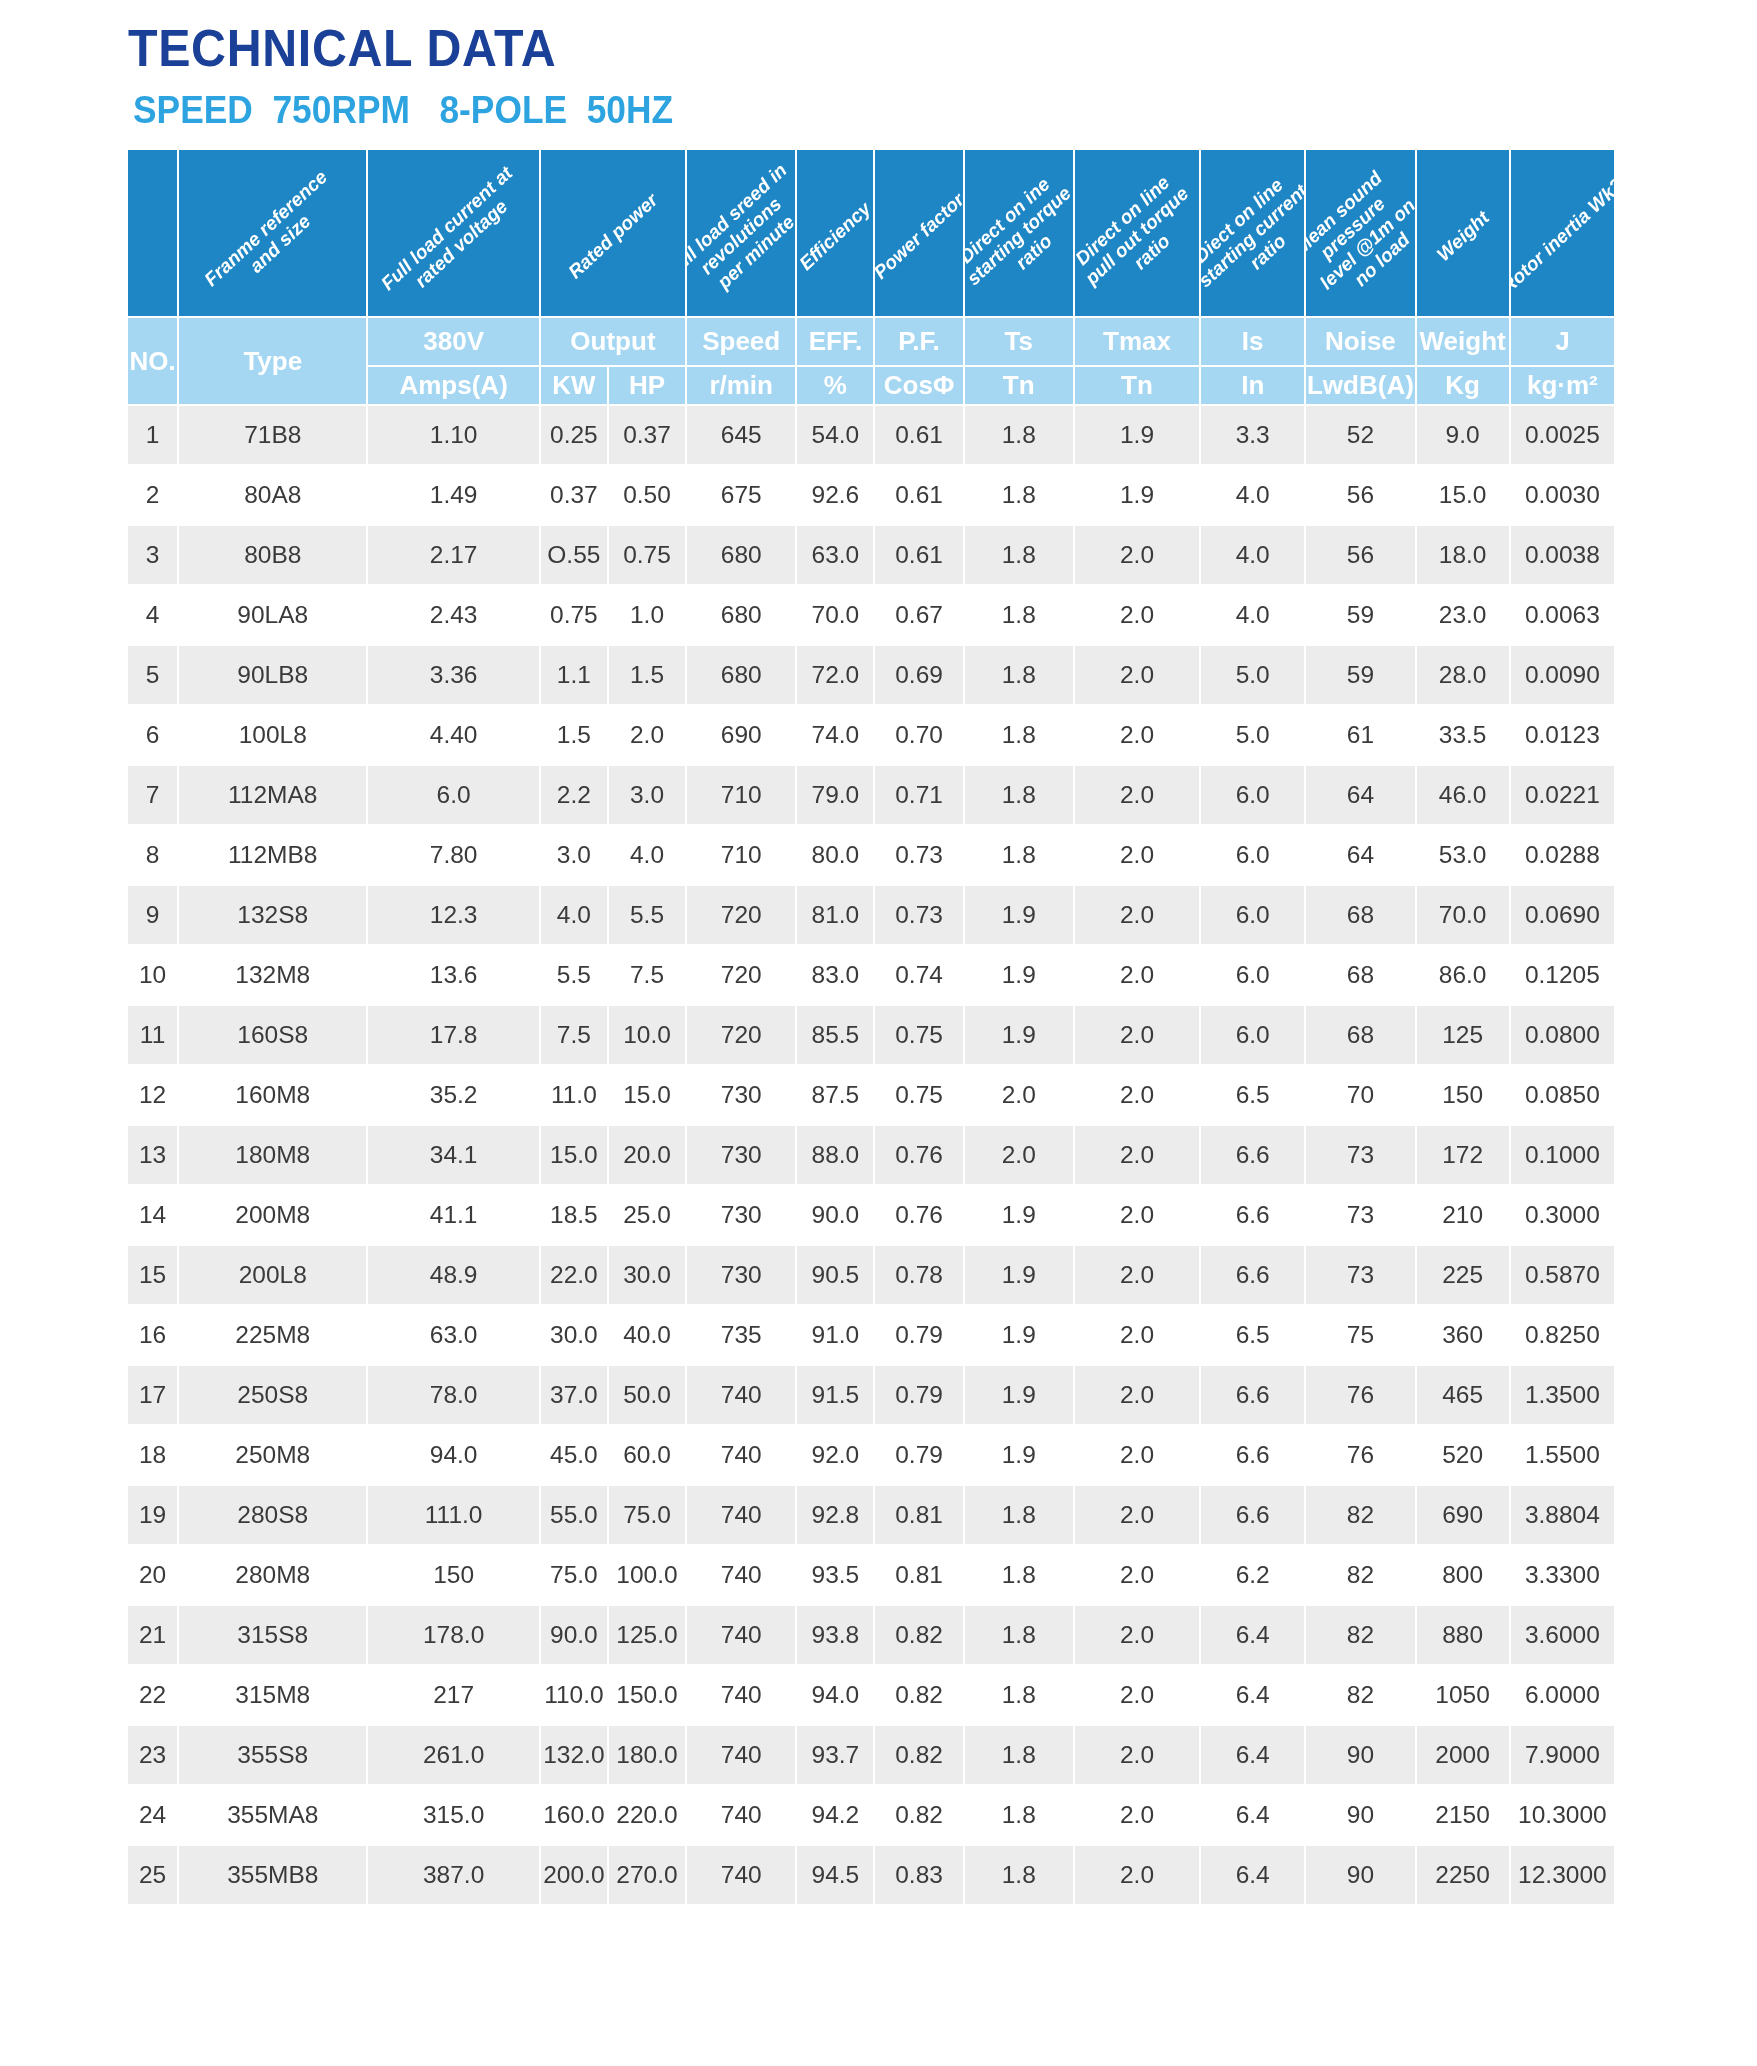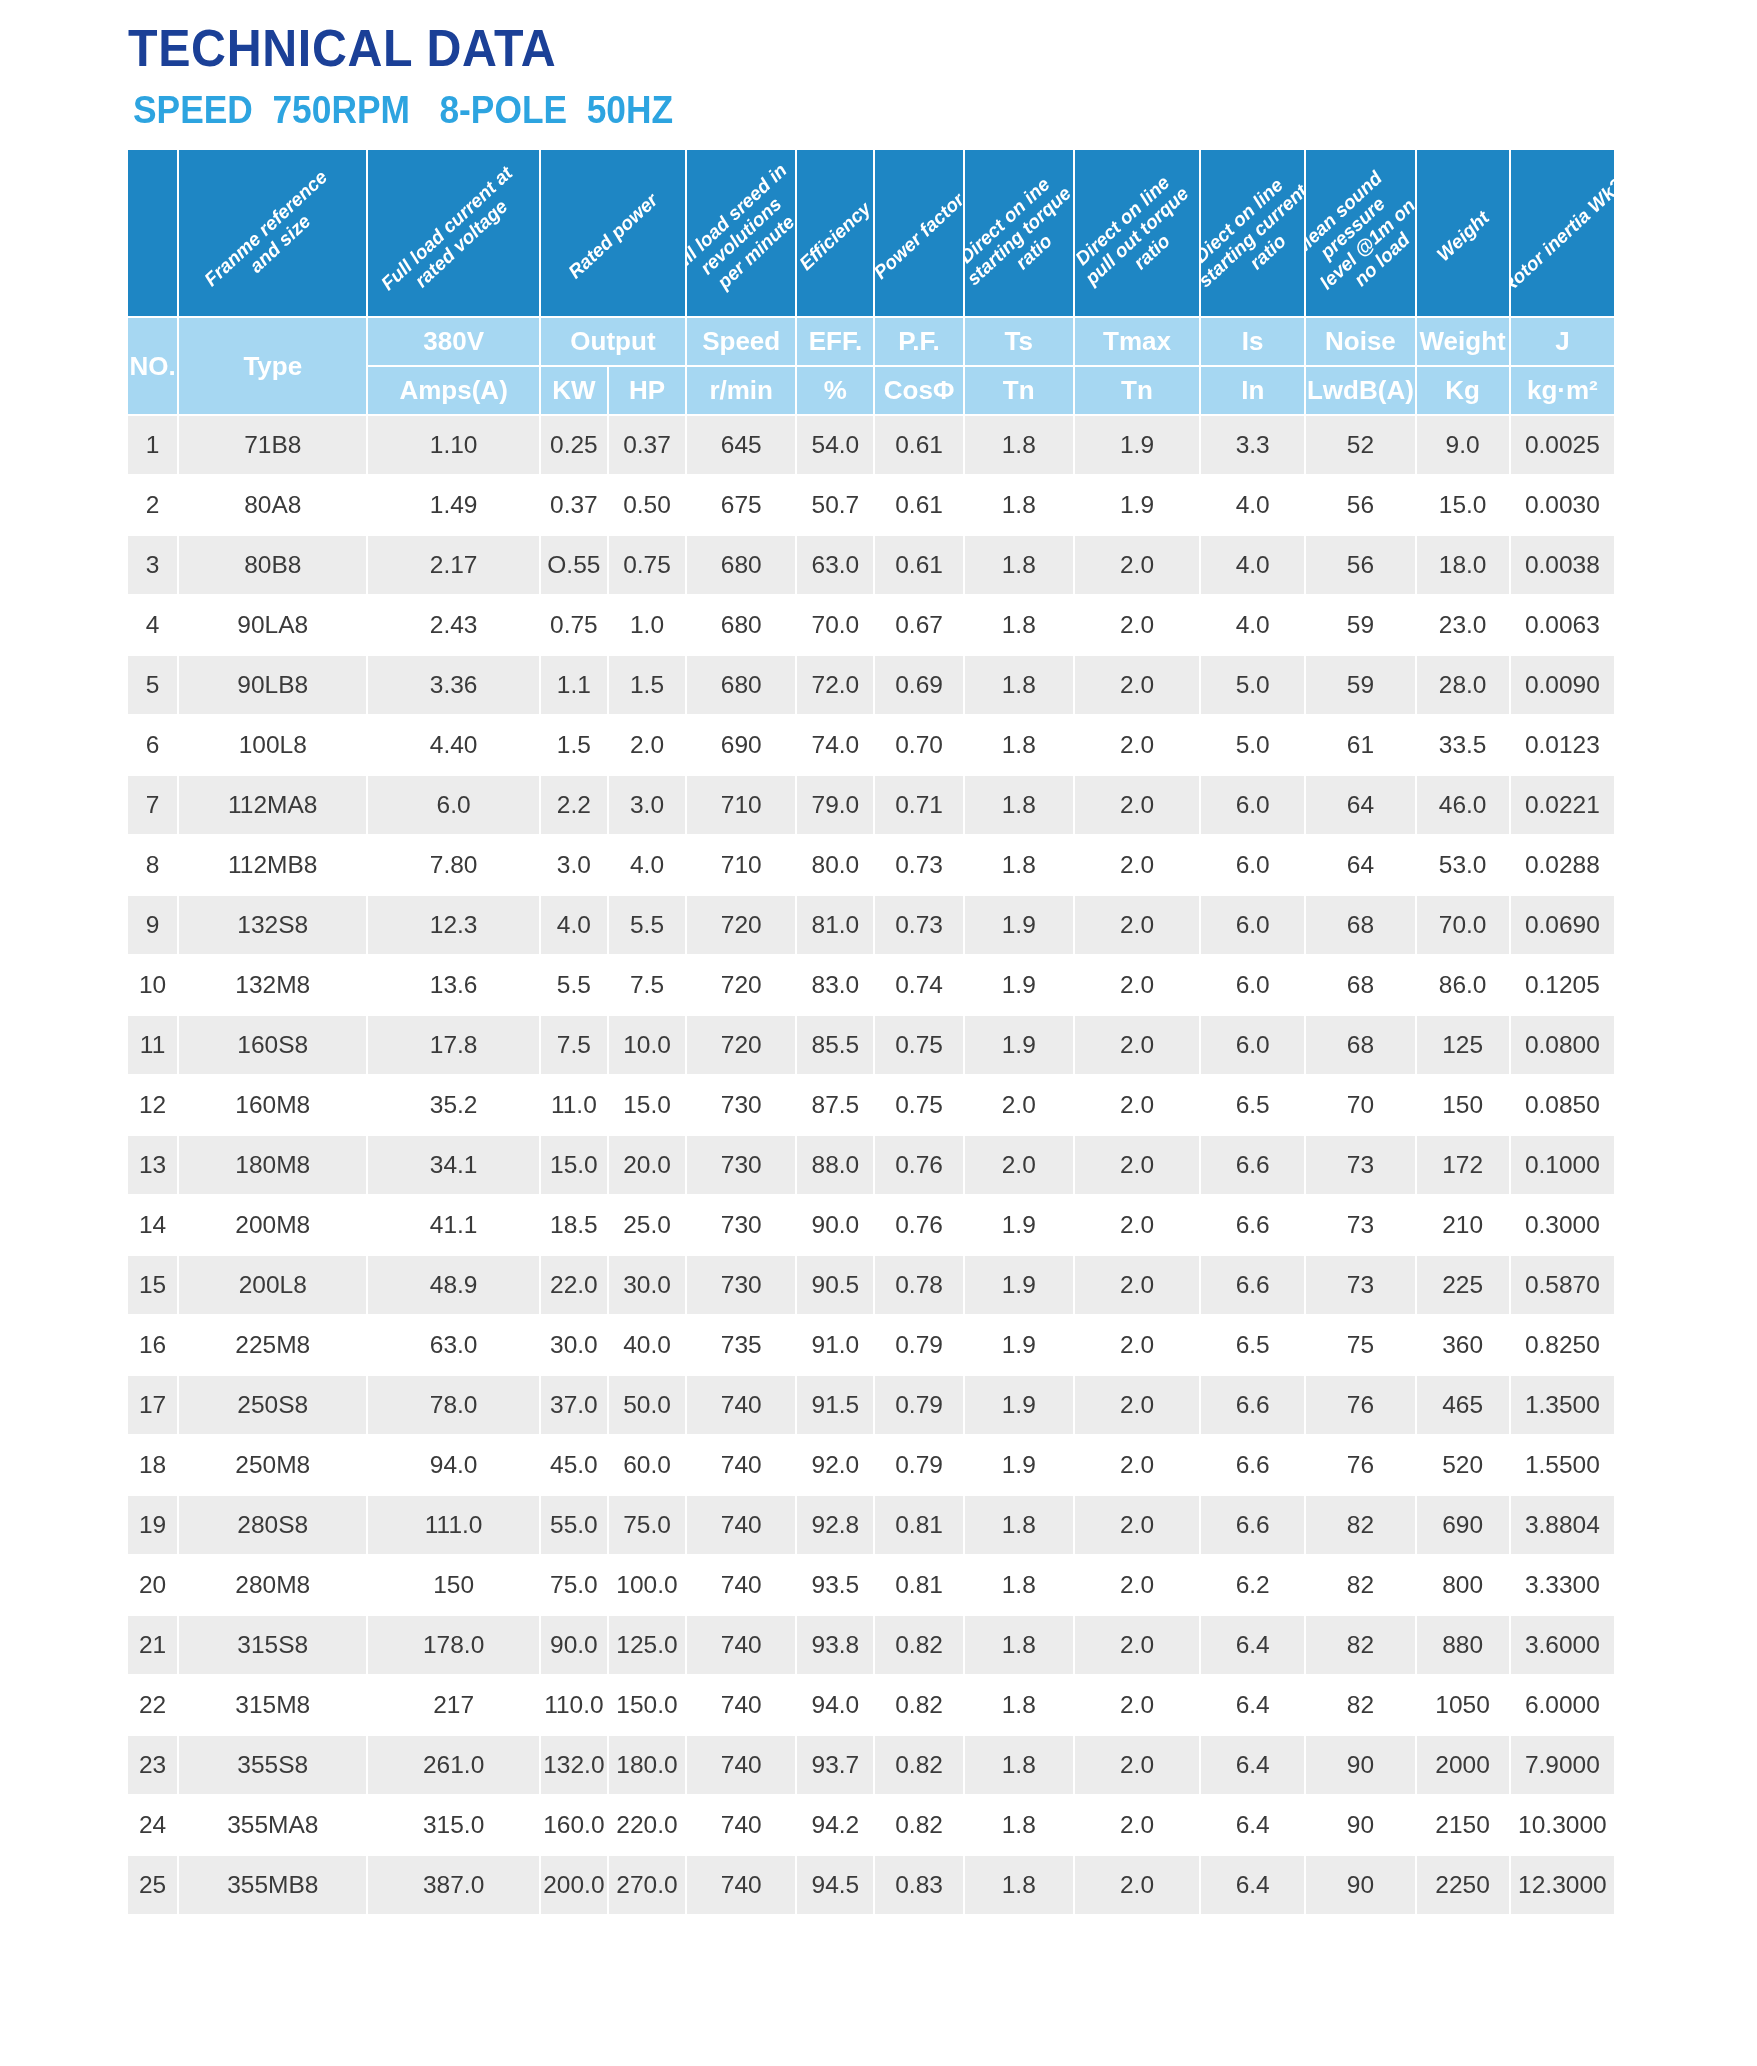--- a/index.html
+++ b/index.html
@@ -49,21 +49,21 @@
     white-space:pre-line;
     width:293px; text-align:center;
   }
   
   tr.sub1 th, tr.sub2 th {
     background:#a6d7f2;
     color:#ffffff;
     font-size:26px; font-weight:bold;
   }
   tr.sub1 th { height:47px; }
-  tr.sub2 th { height:47px; }
+  tr.sub2 th { height:37px; }
   
   tbody td {
     height:58px;
     font-size:24.5px;
     color:#3a3a3a;
     background:#ffffff;
   }
   tbody tr:nth-child(odd) td { background:#ececec; }
 </style>
 </head>
@@ -189,21 +189,21 @@
         <td>9.0</td>
         <td>0.0025</td>
       </tr>
       <tr>
         <td>2</td>
         <td>80A8</td>
         <td>1.49</td>
         <td>0.37</td>
         <td>0.50</td>
         <td>675</td>
-        <td>50.7</td>
+        <td>92.6</td>
         <td>0.61</td>
         <td>1.8</td>
         <td>1.9</td>
         <td>4.0</td>
         <td>56</td>
         <td>15.0</td>
         <td>0.0030</td>
       </tr>
       <tr>
         <td>3</td>

